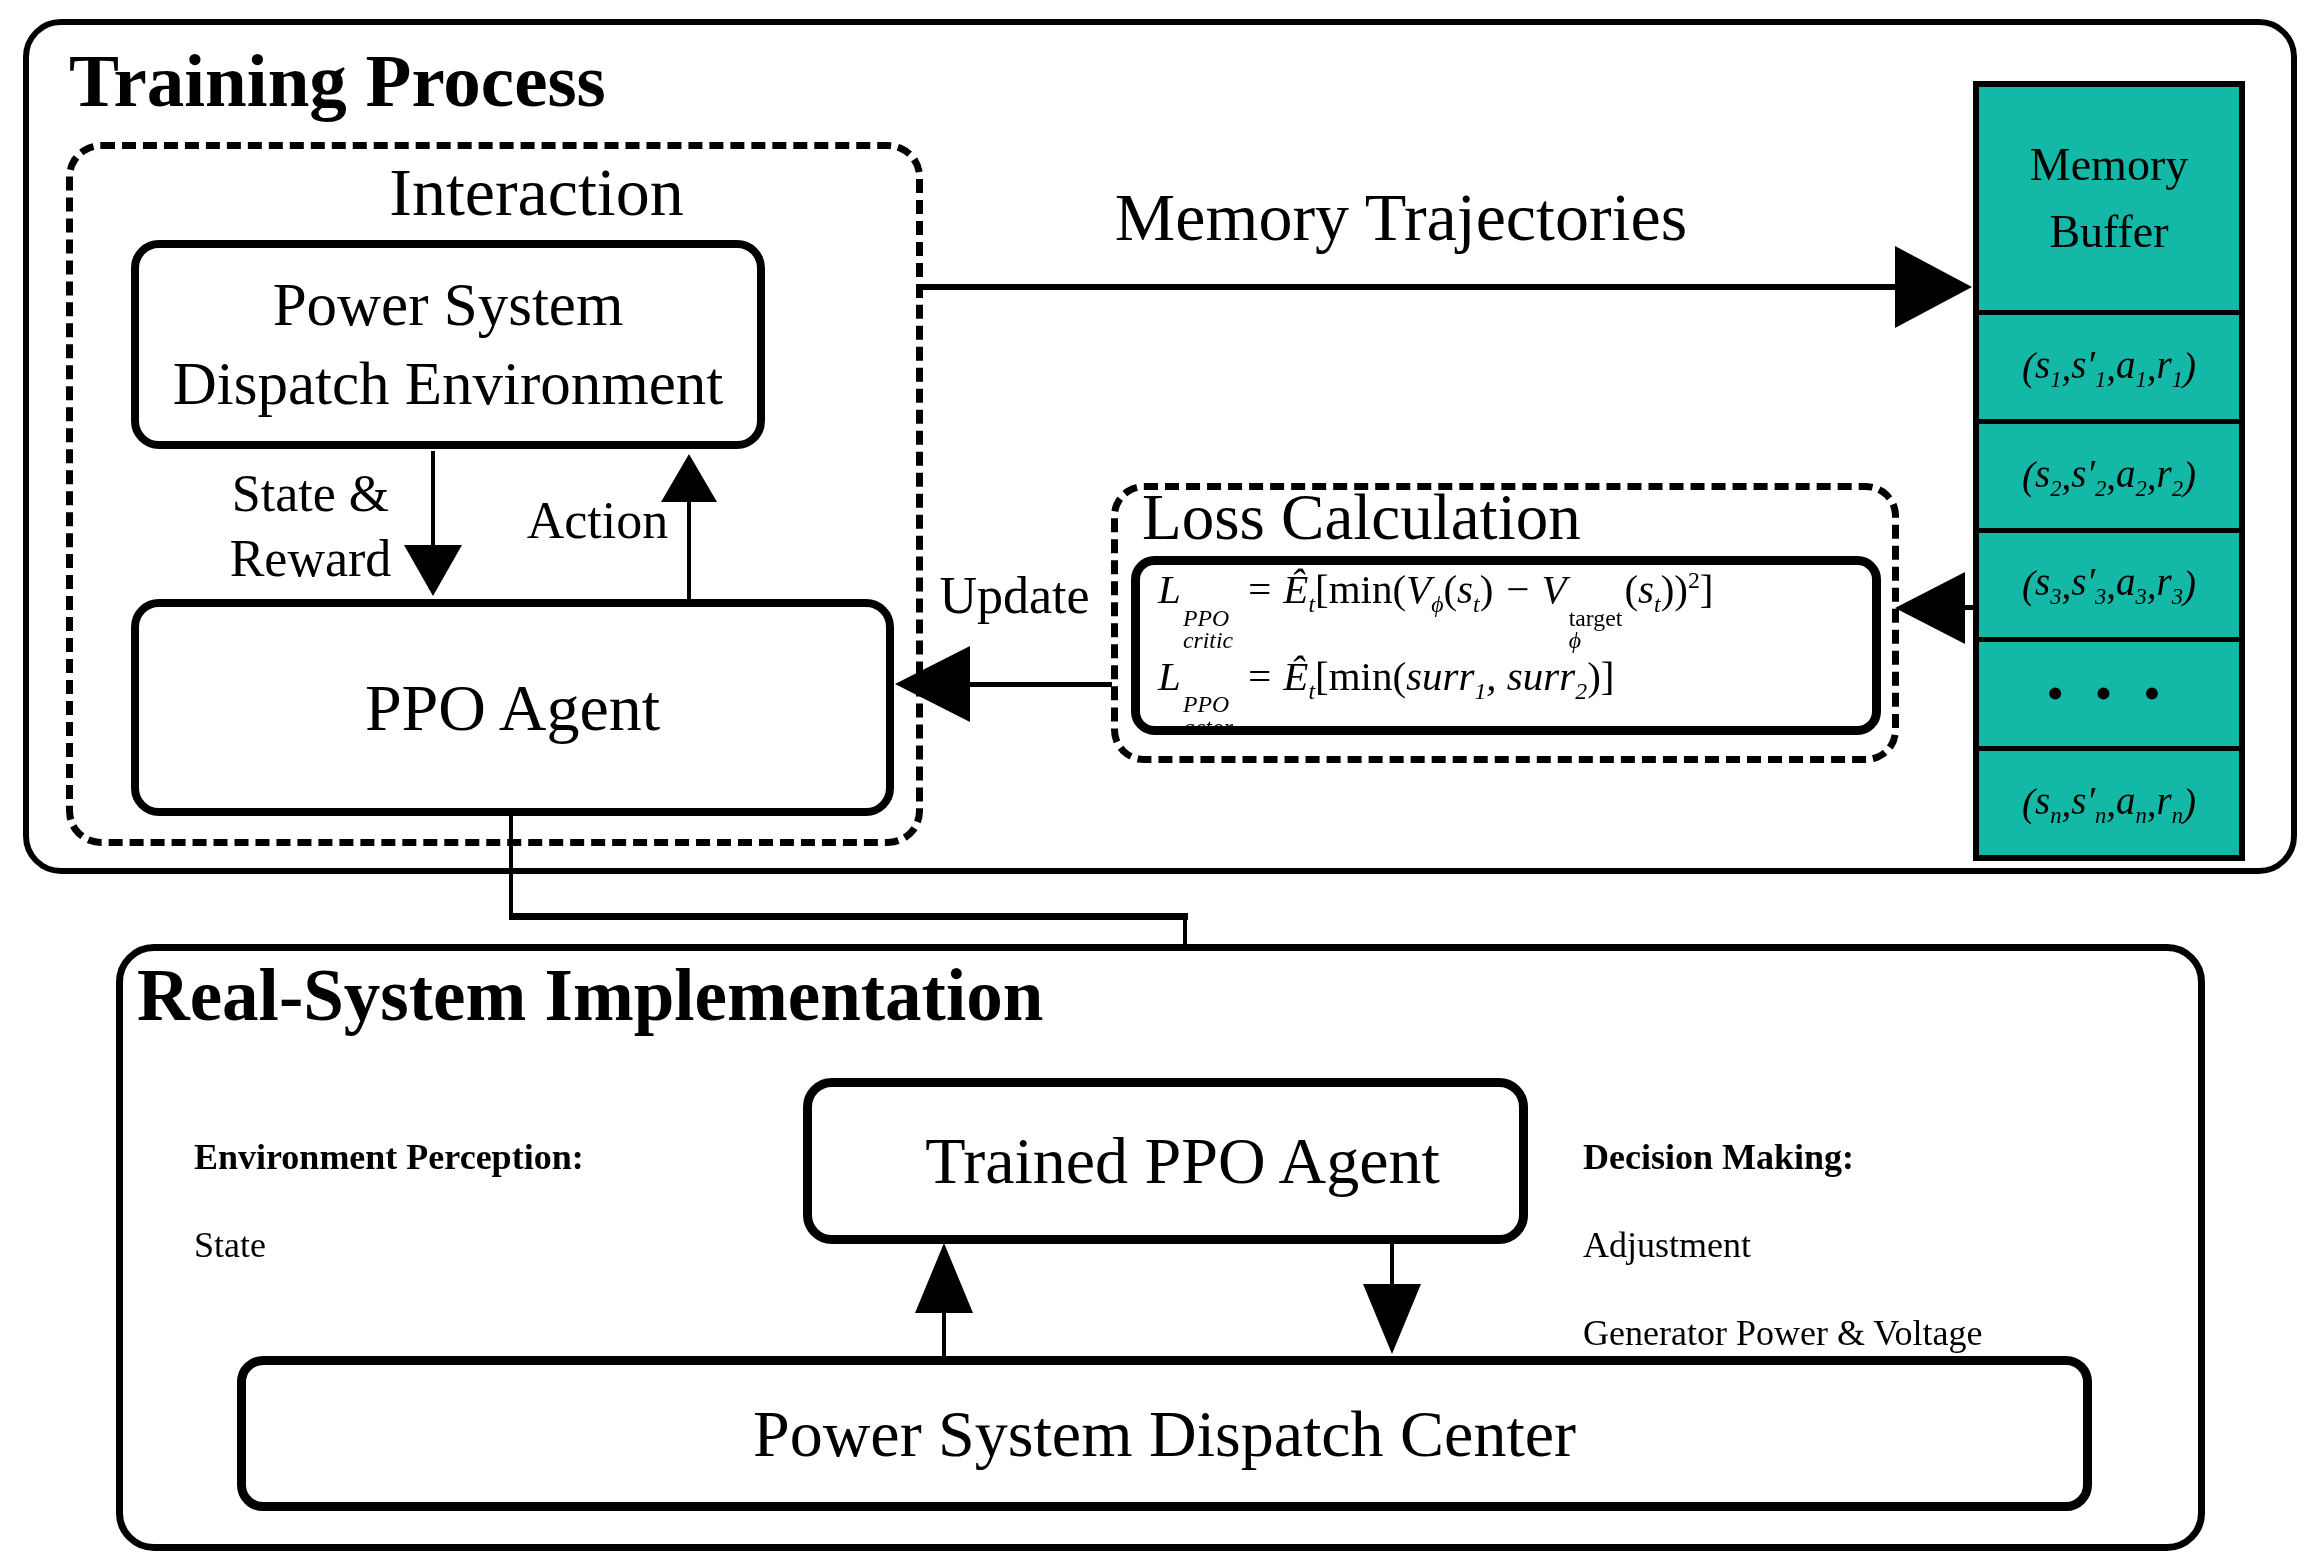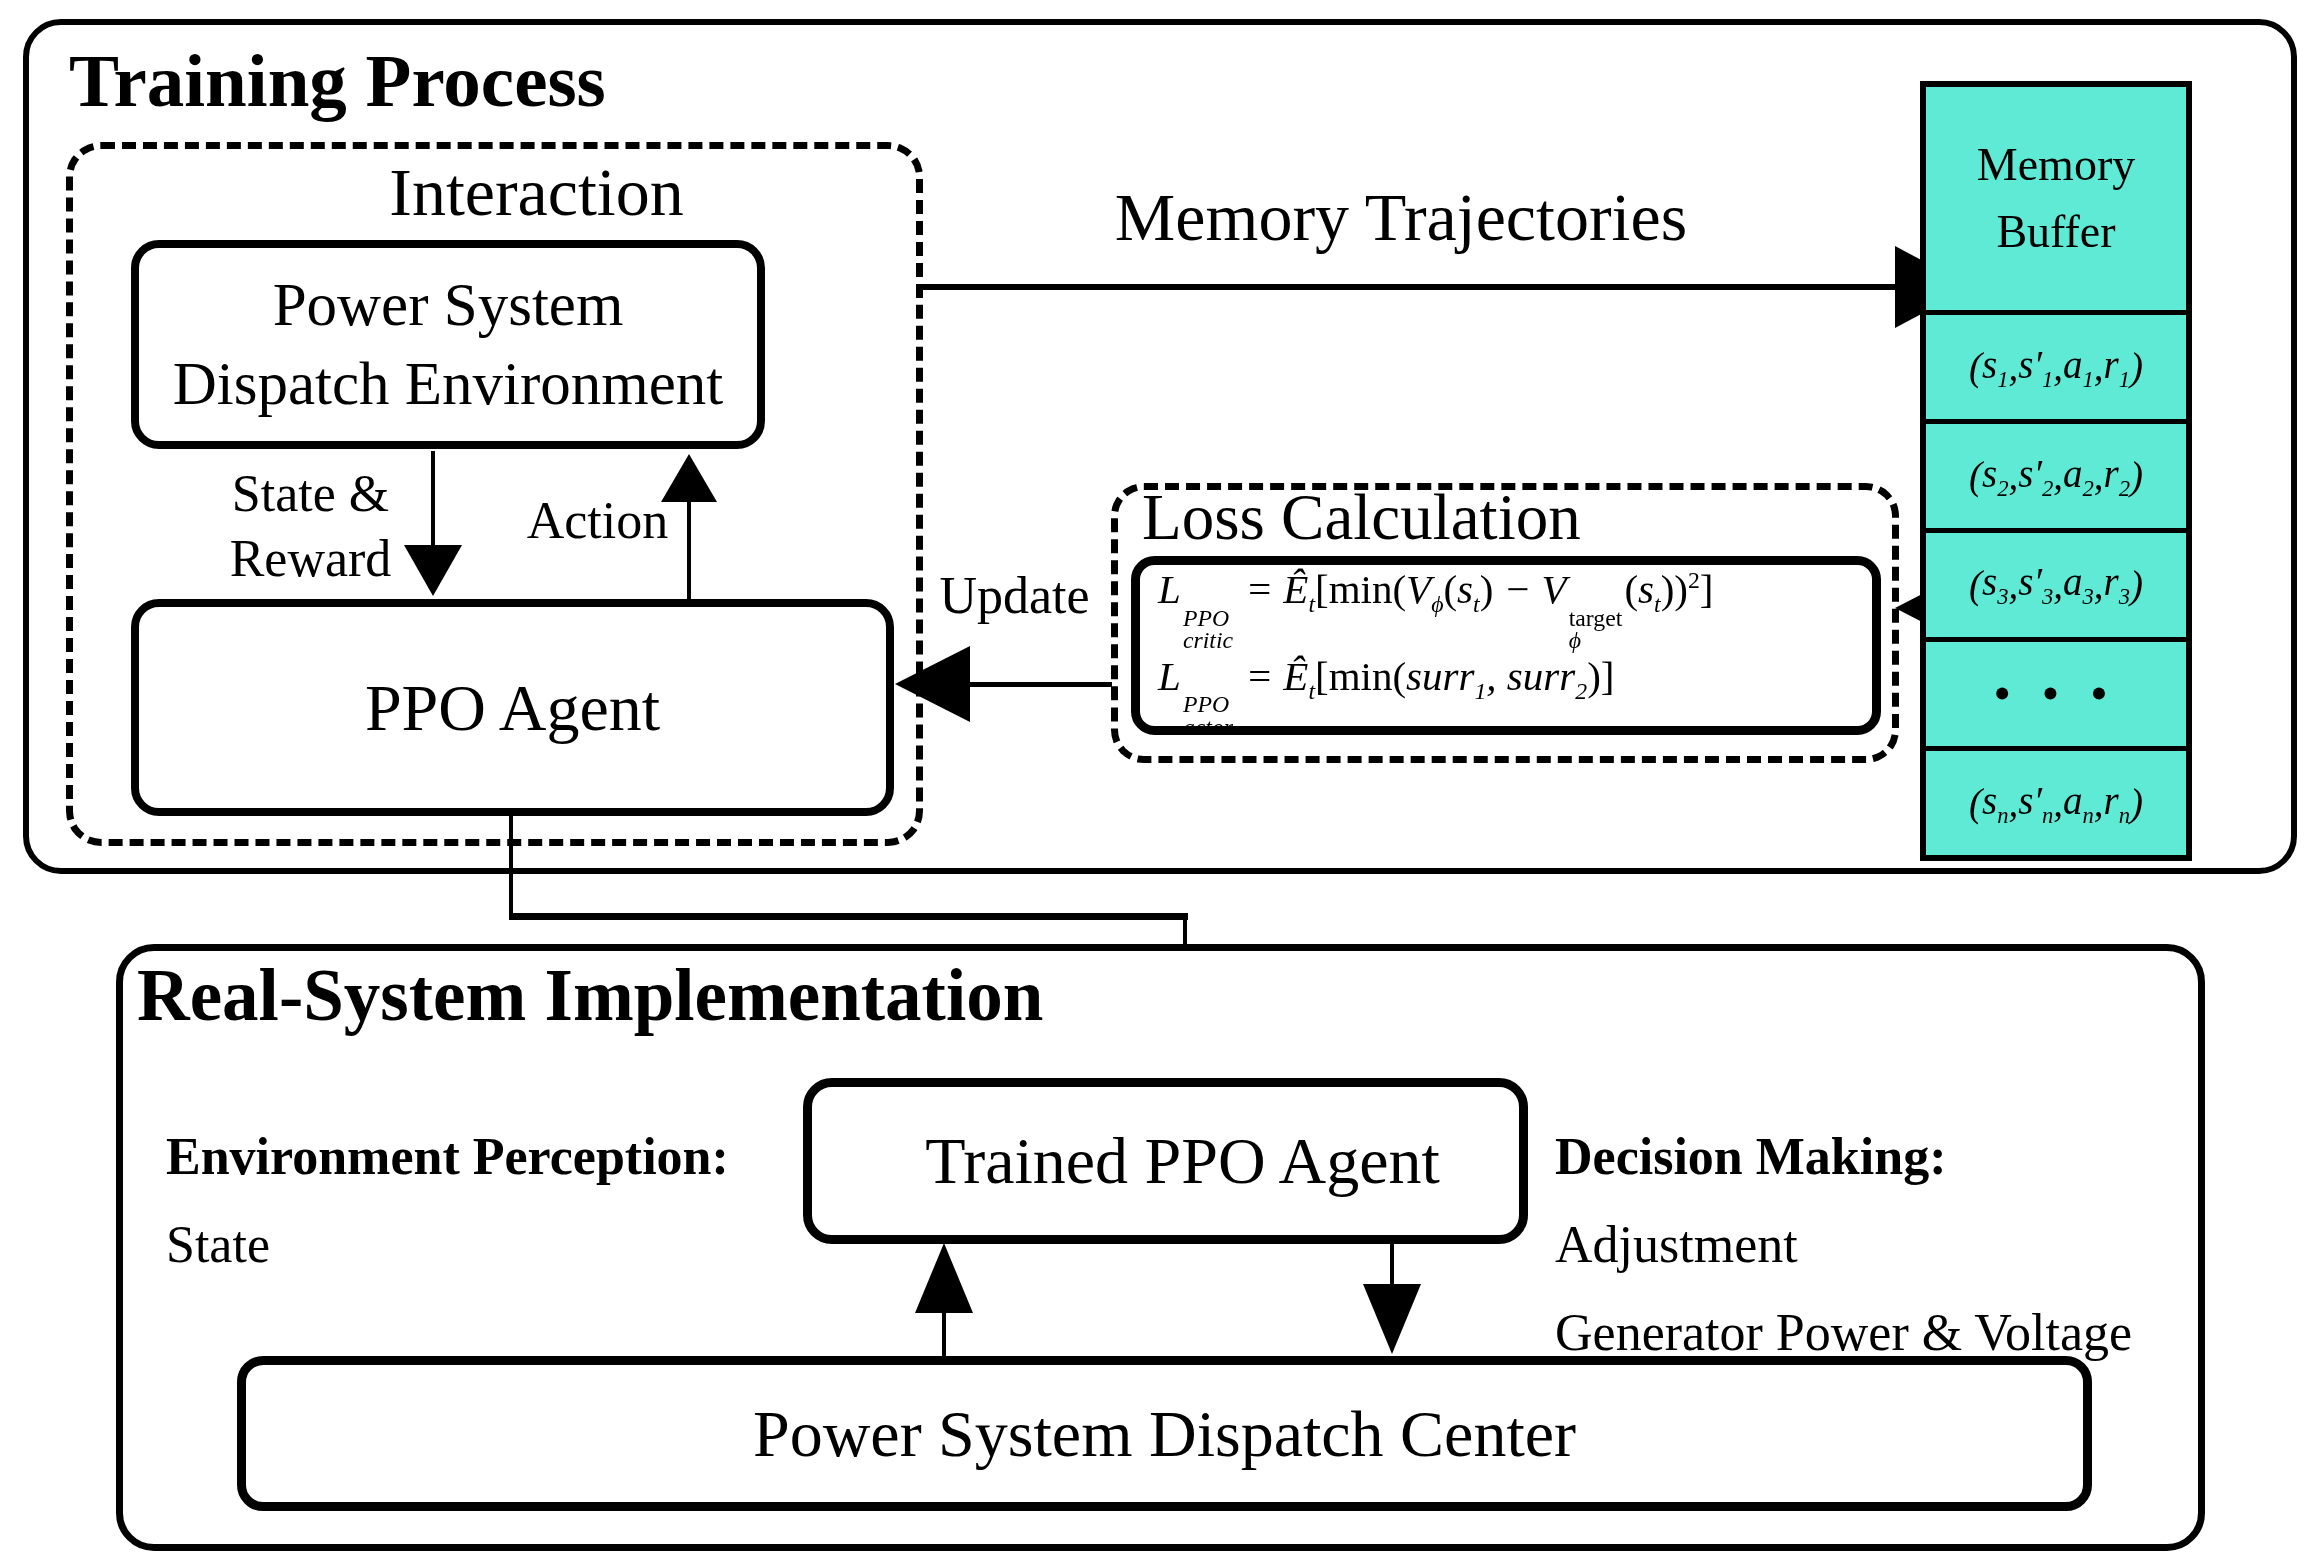--- a/index.html
+++ b/index.html
@@ -14,30 +14,30 @@
   .hline,.vline { position:absolute; background:#000; }
   .tri { position:absolute; width:0; height:0; }
   .label { position:absolute; text-align:center; white-space:nowrap; }
   .title { position:absolute; font-weight:bold; white-space:nowrap; }
   .eq { white-space:nowrap; font-style:italic; }
   .rm { font-style:normal; }
   sup,sub { font-size:0.58em; }
   .stack { display:inline-flex; flex-direction:column; align-items:flex-start;
            vertical-align:-0.55em; line-height:0.95; margin:0 2.1px 0 2.1px; }
   .stack .s-sup,.stack .s-sub { font-size:0.58em; display:block; }
-  .buffer { position:absolute; left:1920px; top:81px; width:272px; height:780px;
-            border:6.2px solid #000; background:#5eead4; display:flex; flex-direction:column; }
+  .buffer { position:absolute; left:1973px; top:81px; width:272px; height:780px;
+            border:6.2px solid #000; background:#14b8a6; display:flex; flex-direction:column; }
   .buffer .hdr { flex:0 0 228px; border-bottom:5.5px solid #000; display:flex;
                  flex-direction:column; align-items:center; justify-content:center;
                  font-size:46px; line-height:1.45; }
   .buffer .row { flex:1 1 auto; display:flex; align-items:center; justify-content:center;
                  font-size:39px; font-style:italic; }
   .buffer .row + .row { border-top:5.5px solid #000; }
   .buffer .row.dots { font-style:normal; font-weight:bold; font-size:44px; letter-spacing:11px; }
-  .sideblock { position:absolute; font-size:52px; line-height:88px; }
+  .sideblock { position:absolute; font-size:36px; line-height:88px;margin-left:28px; }
   .sideblock .hd { font-weight:bold; }
 </style>
 </head>
 <body>
 
 <div class="canvas">
 
   <div class="abs" style="left:23px; top:19.3px; width:2274px; height:855px; border:6.2px solid #000; border-radius:38px; background:#fff;"></div>
 
   <div class="title" style="left:69px; top:38px; font-size:75px;">Training Process</div>

